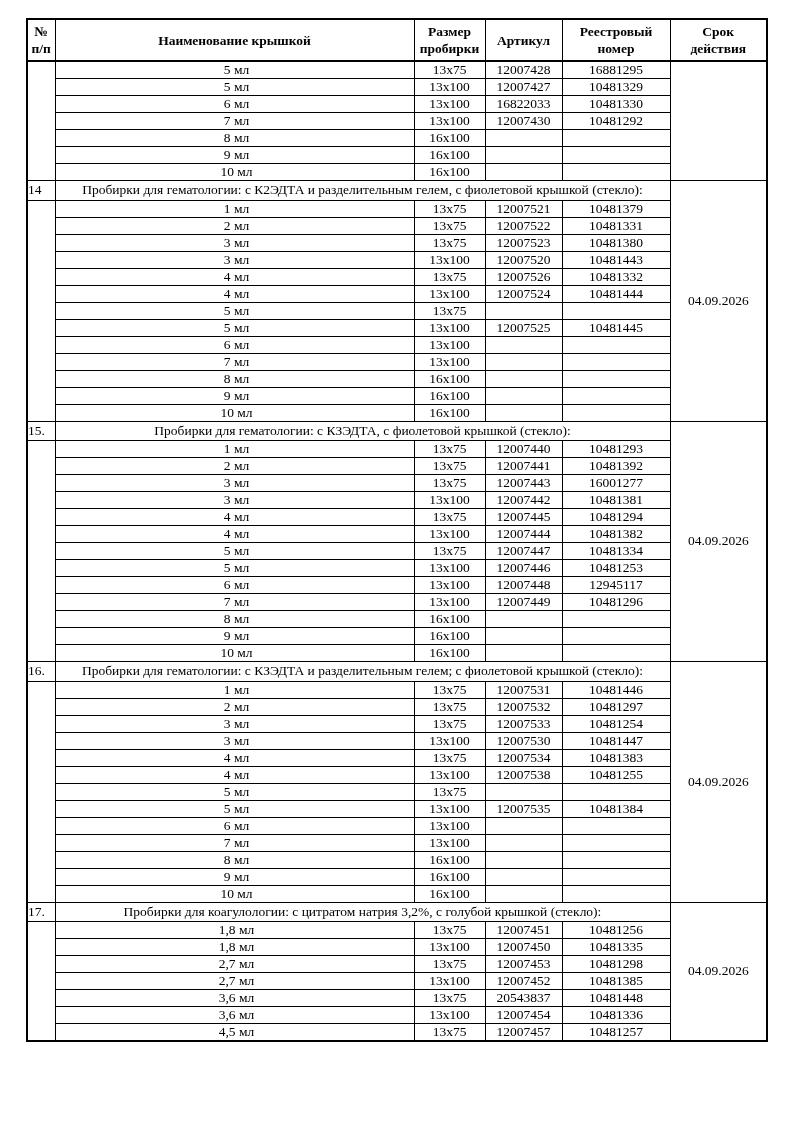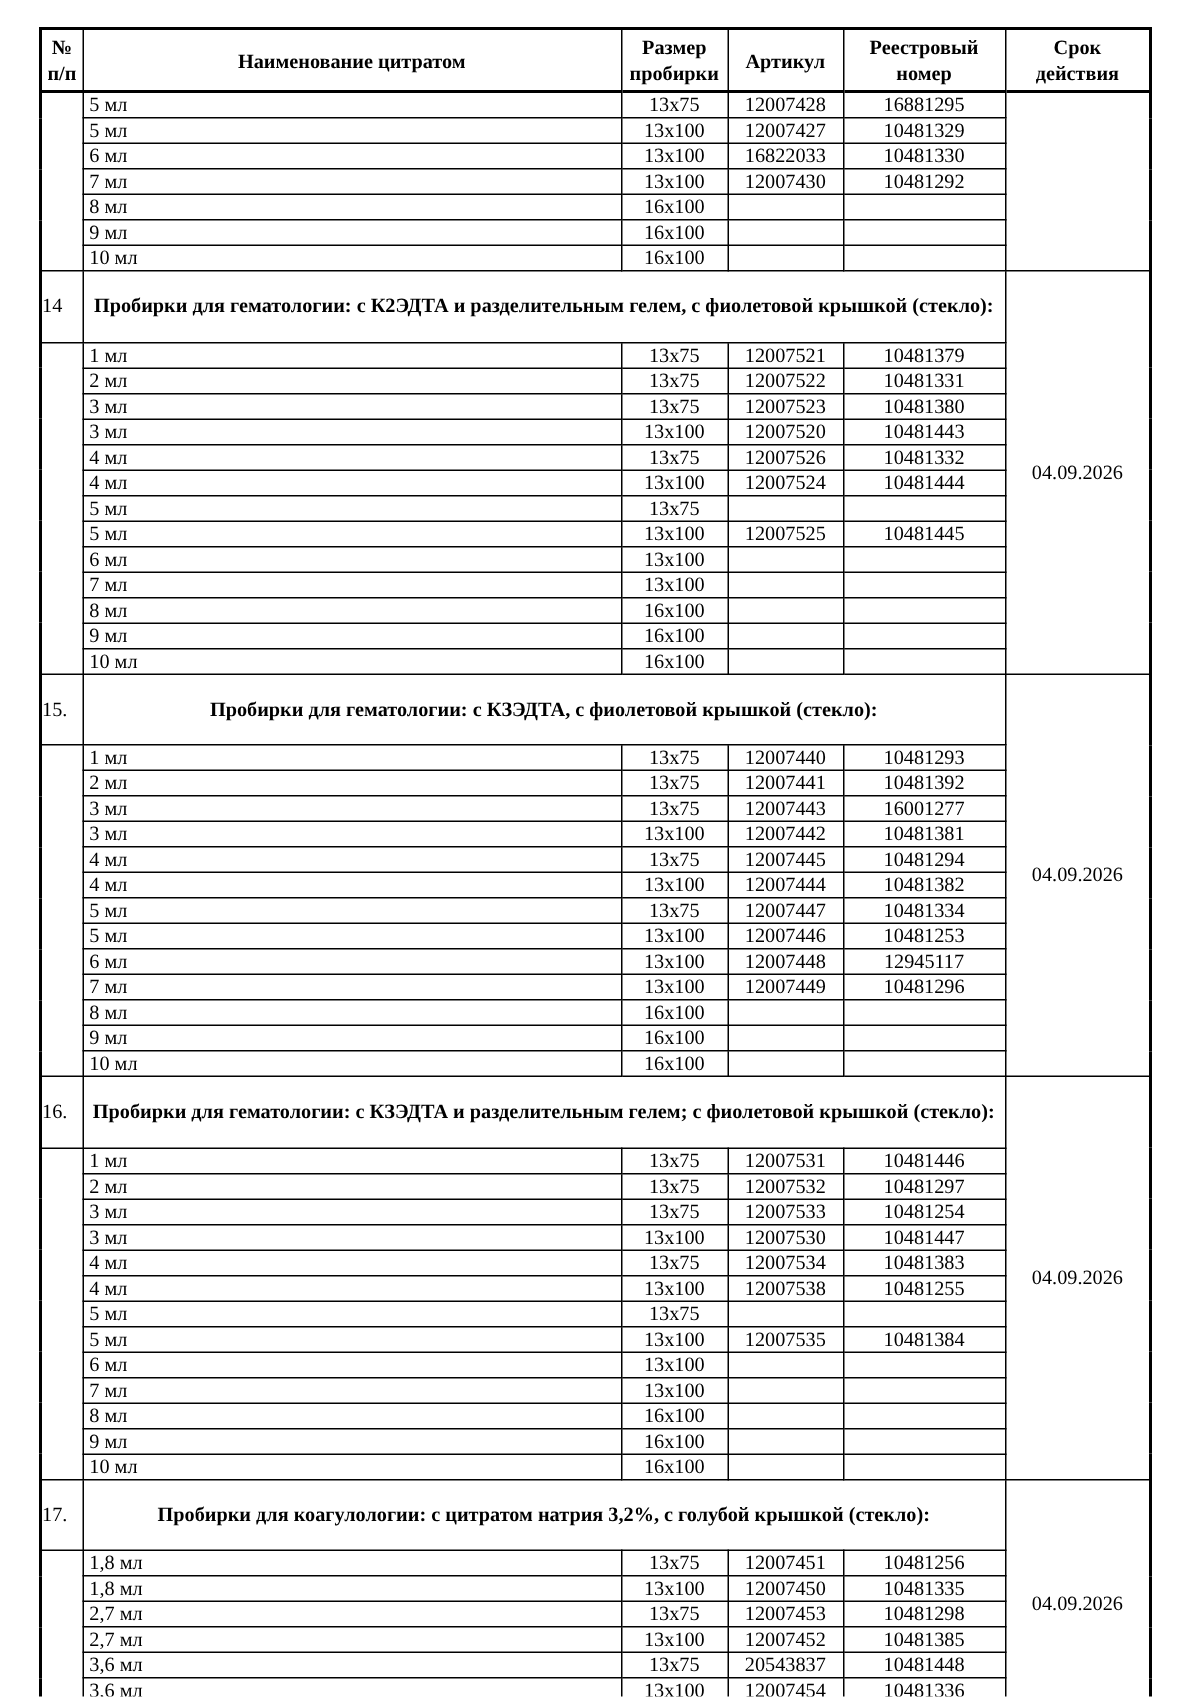--- a/index.html
+++ b/index.html
@@ -31,31 +31,31 @@
     white-space:pre-line;
     border-bottom:2px solid #000;
     padding:0;
   }
   td.c-num{
     vertical-align:middle;
     font-size:13.5px;
     padding:0;
   }
   td.c-title{
-    font-weight:bold;
+    font-weight:normal;
     text-align:center;
     font-size:13.5px;
     line-height:16.5px;
-    padding:15px 2px;
+    padding:1px 2px;
   }
   td.c-name{
     font-size:13.5px;
     line-height:16px;
     height:16px;
-    text-align:left;
+    text-align:center;
     padding:0 0 0 4px;
   }
   td.c-size,td.c-art,td.c-reg{
     font-size:13.5px;
     line-height:16px;
     height:16px;
     text-align:center;
     padding:0;
   }
   td.c-term{
@@ -75,21 +75,21 @@
       <col style="width: 359px;">
       <col style="width: 71px;">
       <col style="width: 77px;">
       <col style="width: 108px;">
       <col style="width: 97px;">
   </colgroup>
   <thead>
     <tr>
       <th>№
 п/п</th>
-      <th>Наименование цитратом</th>
+      <th>Наименование крышкой</th>
       <th>Размер
 пробирки</th>
       <th>Артикул</th>
       <th>Реестровый
 номер</th>
       <th>Срок
 действия</th>
     </tr>
   </thead>
   <tbody id="table-body">

